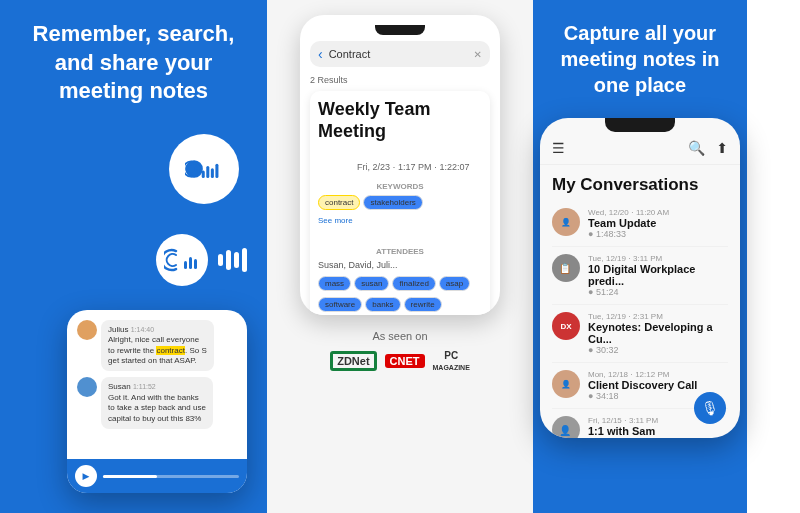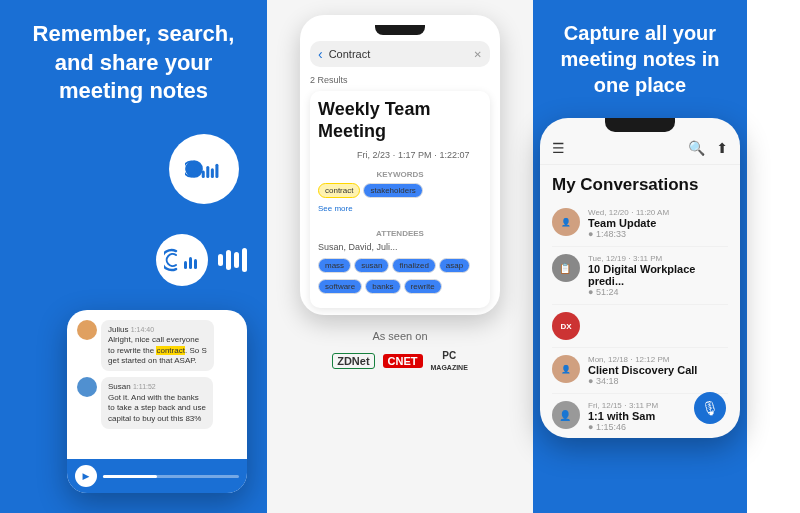--- a/index.html
+++ b/index.html
@@ -137,21 +137,21 @@
     }
     .search-bar-mid .back-arrow {
       color: #1a6fd4;
       font-size: 14px;
       margin-right: 6px;
     }
     .meeting-title {
       font-size: 18px;
       font-weight: 800;
       color: #111;
-      margin-bottom: 8px;
+      margin-bottom: 20px;
       line-height: 1.2;
     }
     .meeting-meta {
       font-size: 9px;
       color: #666;
       margin-bottom: 10px;
       padding-left: 39px;
     }
     .keywords-section {
       font-size: 8px;
@@ -385,41 +385,41 @@
       <div class="meeting-title">Weekly Team Meeting</div>
       <div class="meeting-meta">Fri, 2/23 · 1:17 PM · 1:22:07</div>
 
       <div class="keywords-section">KEYWORDS</div>
       <div class="tag-row">
         <span class="tag highlight-tag">contract</span>
         <span class="tag">stakeholders</span>
       </div>
       <div class="see-more">See more</div>
 
-      <div class="keywords-section" style="margin-top:16px;">ATTENDEES</div>
+      <div class="keywords-section" style="margin-top:22px;">ATTENDEES</div>
       <div style="font-size:9px;color:#555;margin-bottom:6px;">Susan, David, Juli...</div>
 
       <div class="tag-row">
         <span class="tag">mass</span>
         <span class="tag">susan</span>
         <span class="tag">finalized</span>
         <span class="tag">asap</span>
       </div>
       <div class="tag-row">
         <span class="tag">software</span>
         <span class="tag">banks</span>
         <span class="tag">rewrite</span>
       </div>
     </div>
   </div>
 
   <div class="as-seen-on">
     <div class="as-seen-on-title">As seen on</div>
     <div class="media-logos" style="margin-top:6px;">
-      <span class="media-logo" style="font-size:11px;border:1px solid #15803d;padding:1px 4px;border-radius:3px;">ZDNet</span>
+      <span class="media-logo" style="font-size:11px;border:3px solid #15803d;padding:1px 4px;border-radius:3px;">ZDNet</span>
       <span class="media-logo" style="font-size:11px;background:#d00;color:white;padding:1px 5px;border-radius:3px;">CNET</span>
       <span class="media-logo" style="font-size:10px;color:#333;">PC<br><span style="font-size:7px;">MAGAZINE</span></span>
     </div>
   </div>
 </div>
 
 <div class="panel-right">
   <p class="tagline">Capture all your meeting notes in one place</p>
 
   <div class="phone-mockup-right">
@@ -450,20 +450,25 @@
         <div class="conv-avatar gray" style="background:#888;">📋</div>
         <div class="conv-info">
           <div class="conv-date">Tue, 12/19 · 3:11 PM</div>
           <div class="conv-name">10 Digital Workplace predi...</div>
           <div class="conv-duration">● <span>51:24</span></div>
         </div>
       </div>
 
       <div class="conv-item">
         <div class="conv-avatar red-orange" style="background:#cc3333;font-size:8px;font-weight:900;">DX</div>
+        <div class="conv-info">
+          <div class="conv-date">Tue, 12/19 · 2:31 PM</div>
+          <div class="conv-name">Keynotes: Developing a Cu...</div>
+          <div class="conv-duration">● <span>30:32</span></div>
+        </div>
       </div>
 
       <div class="conv-item">
         <div class="conv-avatar user-photo" style="background:#d0a080;font-size:8px;">👤</div>
         <div class="conv-info">
           <div class="conv-date">Mon, 12/18 · 12:12 PM</div>
           <div class="conv-name">Client Discovery Call</div>
           <div class="conv-duration">● <span>34:18</span></div>
         </div>
       </div>

